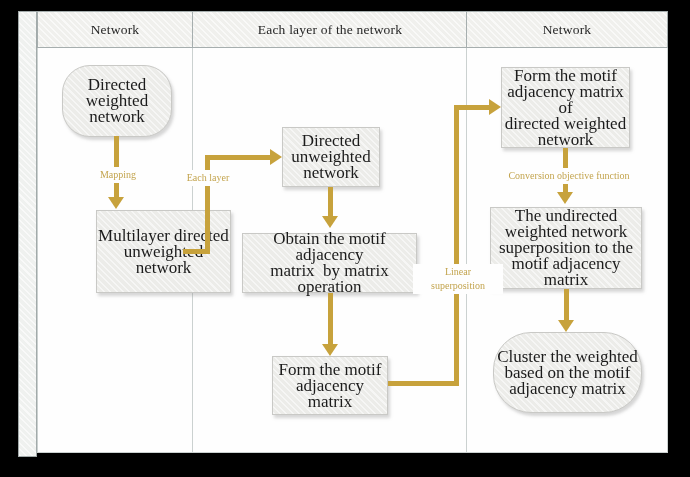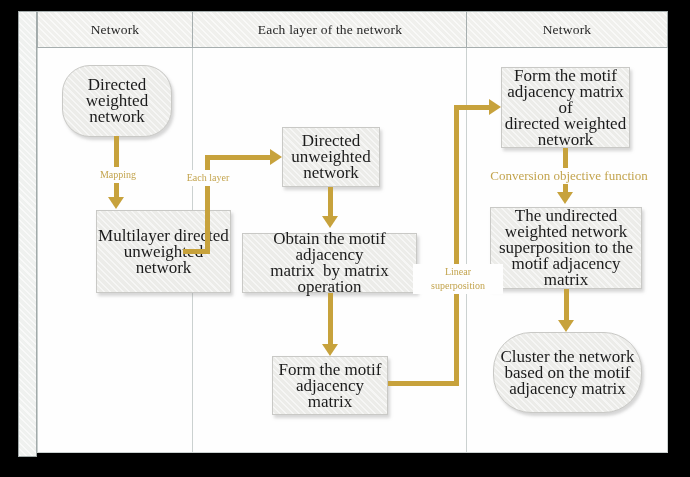--- a/index.html
+++ b/index.html
@@ -61,21 +61,21 @@
     border-top:8px solid transparent;border-bottom:8px solid transparent;
     border-left:12px solid var(--arrow,#C7A23C);}
   
   .edge-label{
     position:absolute;z-index:3;background:#FEFEFE;color:var(--edge-label,#C3A44E);
     font-size:10px;line-height:14px;text-align:center;white-space:pre-wrap;padding:1px 2px;
   }
   .el-mapping{left:78px;top:167px;width:76px;}
   .el-each-layer{left:164px;top:170px;width:84px;}
   .el-linear{left:413px;top:264px;width:86px;}
-  .el-conversion{left:488px;top:168px;width:158px;font-size:13px;}
+  .el-conversion{left:488px;top:168px;width:158px;font-size:10px;}
 </style>
 </head>
 <body>
 
 <div class="canvas">
 
   <div class="side-strip"></div>
 
   <div class="lane-header lh1">
     <span>Network</span>
@@ -120,21 +120,21 @@
 directed weighted
 network</span>
   </div>
   <div class="node n7">
     <span class="node-text">The undirected
 weighted network
 superposition to the
 motif adjacency matrix</span>
   </div>
   <div class="node stadium n8">
-    <span class="node-text">Cluster the network
+    <span class="node-text">Cluster the weighted
 based on the motif
 adjacency matrix</span>
   </div>
 
   <div>
     <div class="seg" style="left:114px;top:136px;width:5px;height:61px;"></div>
     <div class="head-down" style="left:108px;top:197px;"></div>
   </div>
 
   <div>

